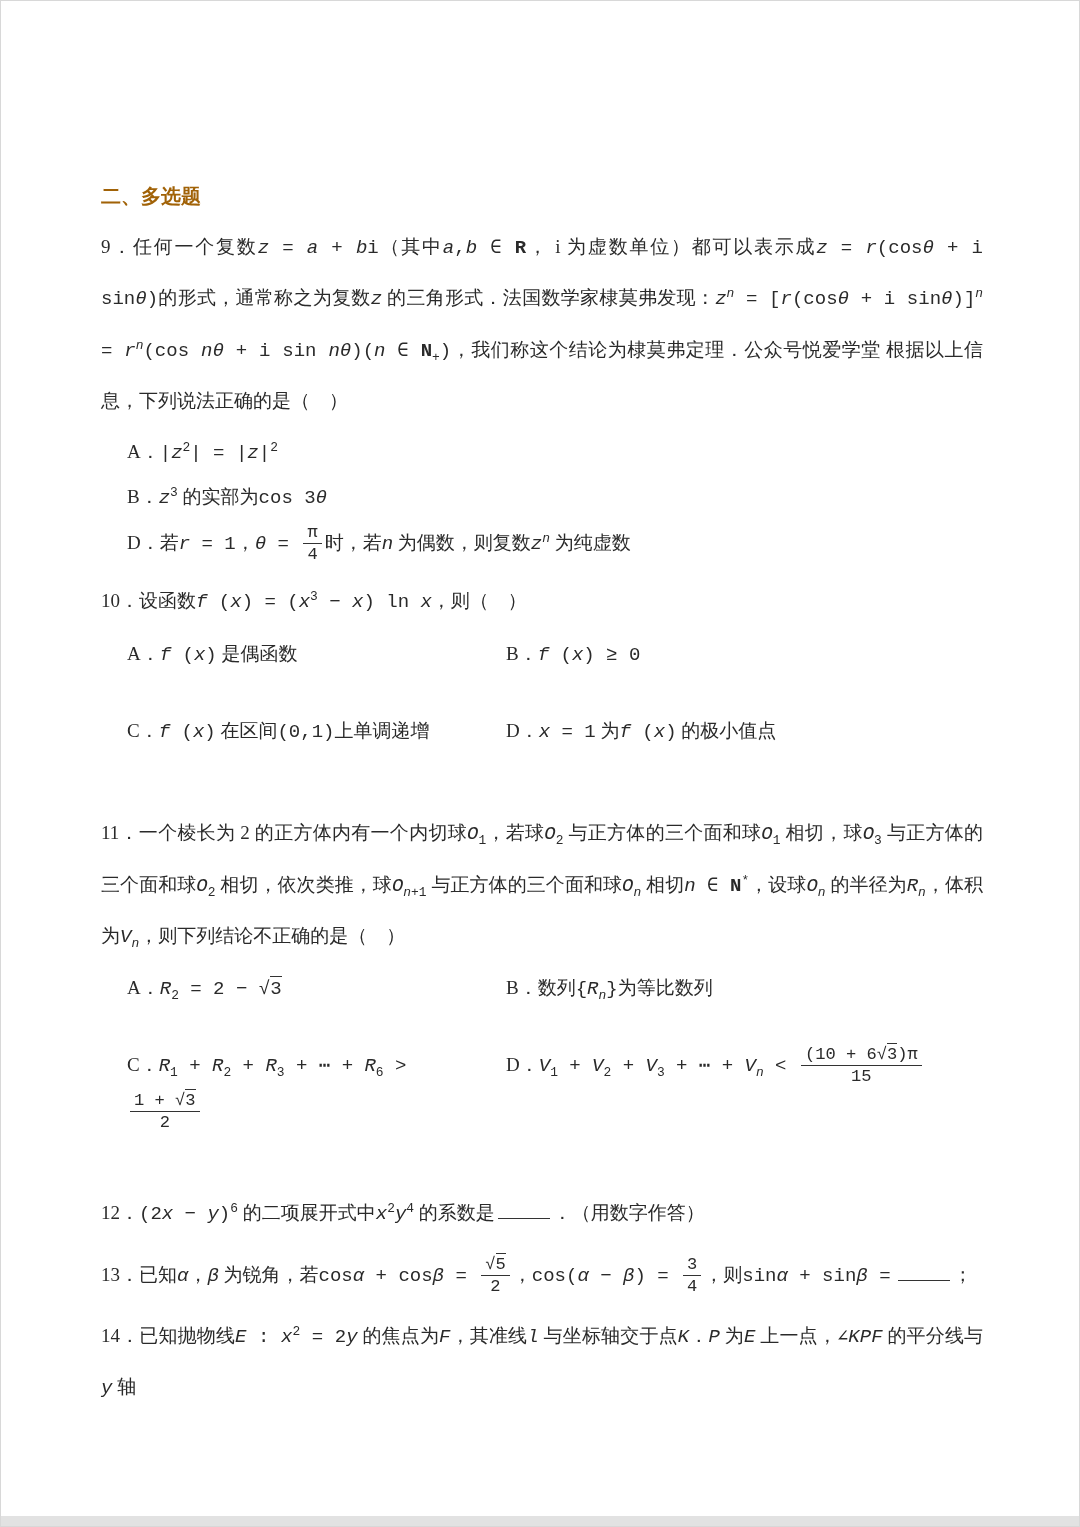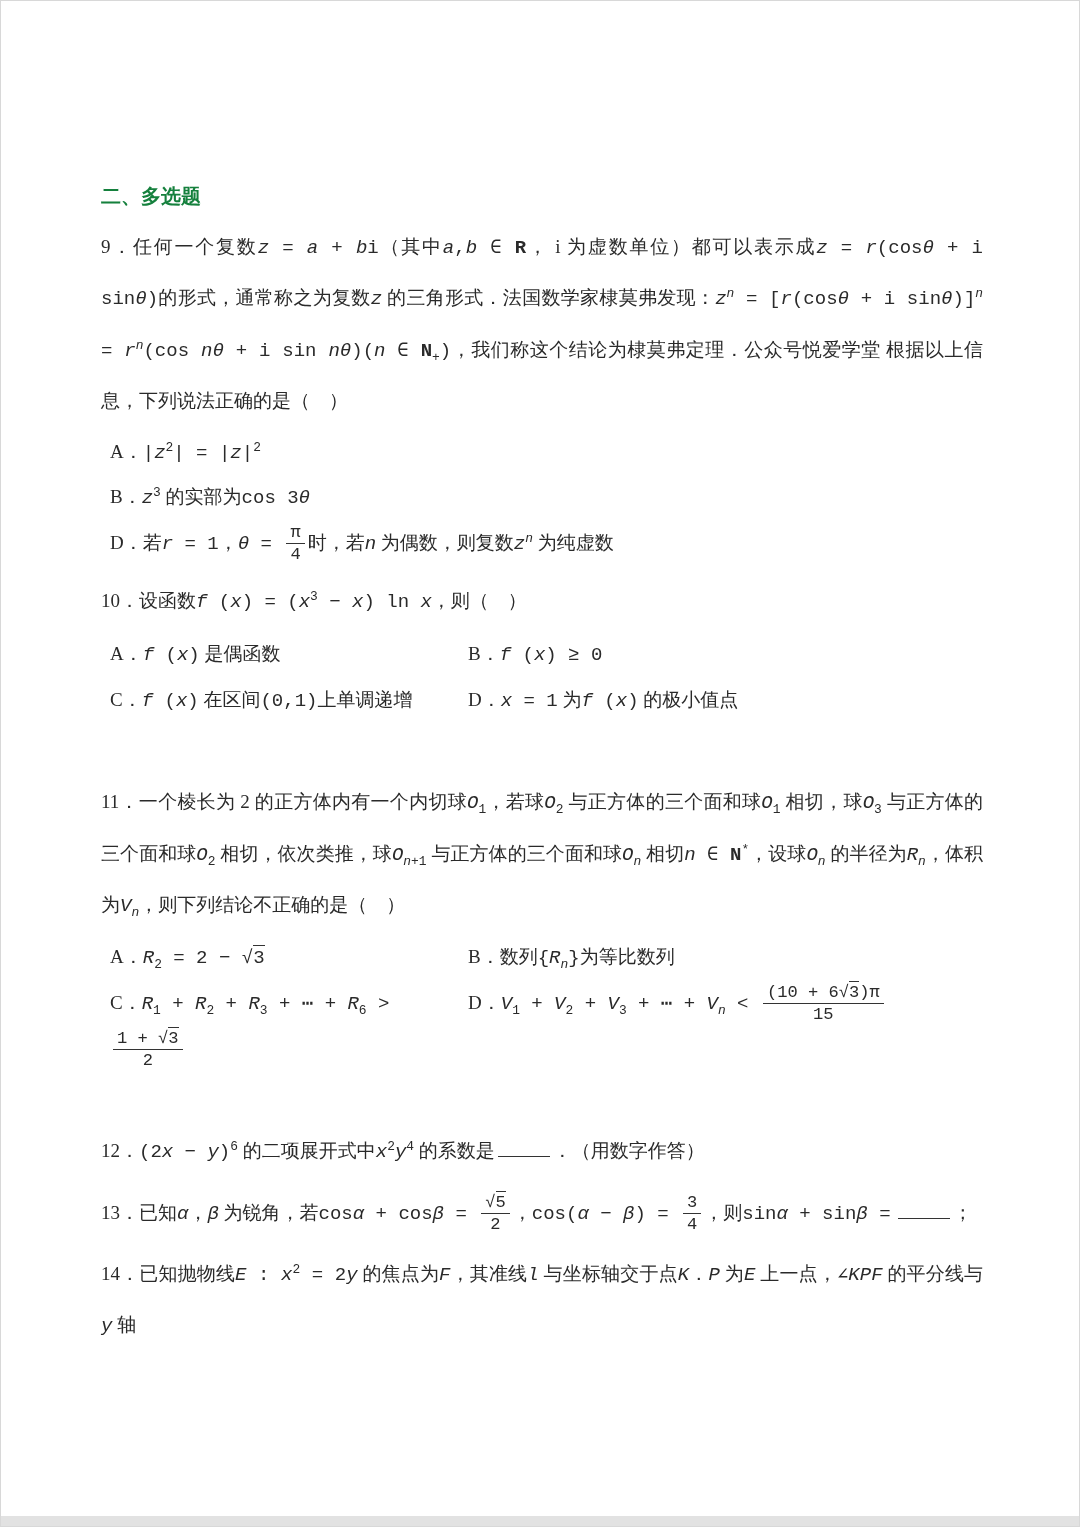--- a/index.html
+++ b/index.html
@@ -13,37 +13,38 @@
     background: #ffffff;
     font-family: "Liberation Serif", "DejaVu Serif", serif;
     color: #2a2a2a;
     overflow: hidden;
   }
   .section { margin-bottom: 54px; }
   .sec-title {
     font-family: "Liberation Sans", "DejaVu Sans", sans-serif;
     font-size: 20px;
     font-weight: 700;
-    color: #15803d;
+    color: #a16207;
     margin: 0 0 12px 0;
   }
   .question { margin-bottom: 10px; }
   .stem {
     font-size: 19px;
     line-height: 2.6;
     text-align: justify;
     margin: 0 0 4px 0;
   }
   .fill { margin: 0 0 10px 0; }
-  .opts { margin-left: 9px; margin-bottom: 6px; }
+  .opts { margin-left: 26px; margin-bottom: 6px; }
   .opt { font-size: 19px; line-height: 2.35; }
   .opts-grid {
     display: grid;
     grid-template-columns: 348px 1fr;
     column-gap: 10px;
+    gap: 31px;
   }
   .math { font-family: Liberation Mono, monospace; }
   .math i { font-style: italic; }
   sup, sub { font-size: 0.68em; line-height: 0; }
   .frac {
     display: inline-block;
     vertical-align: middle;
     text-align: center;
     font-size: 0.9em;
     line-height: 1.25;

